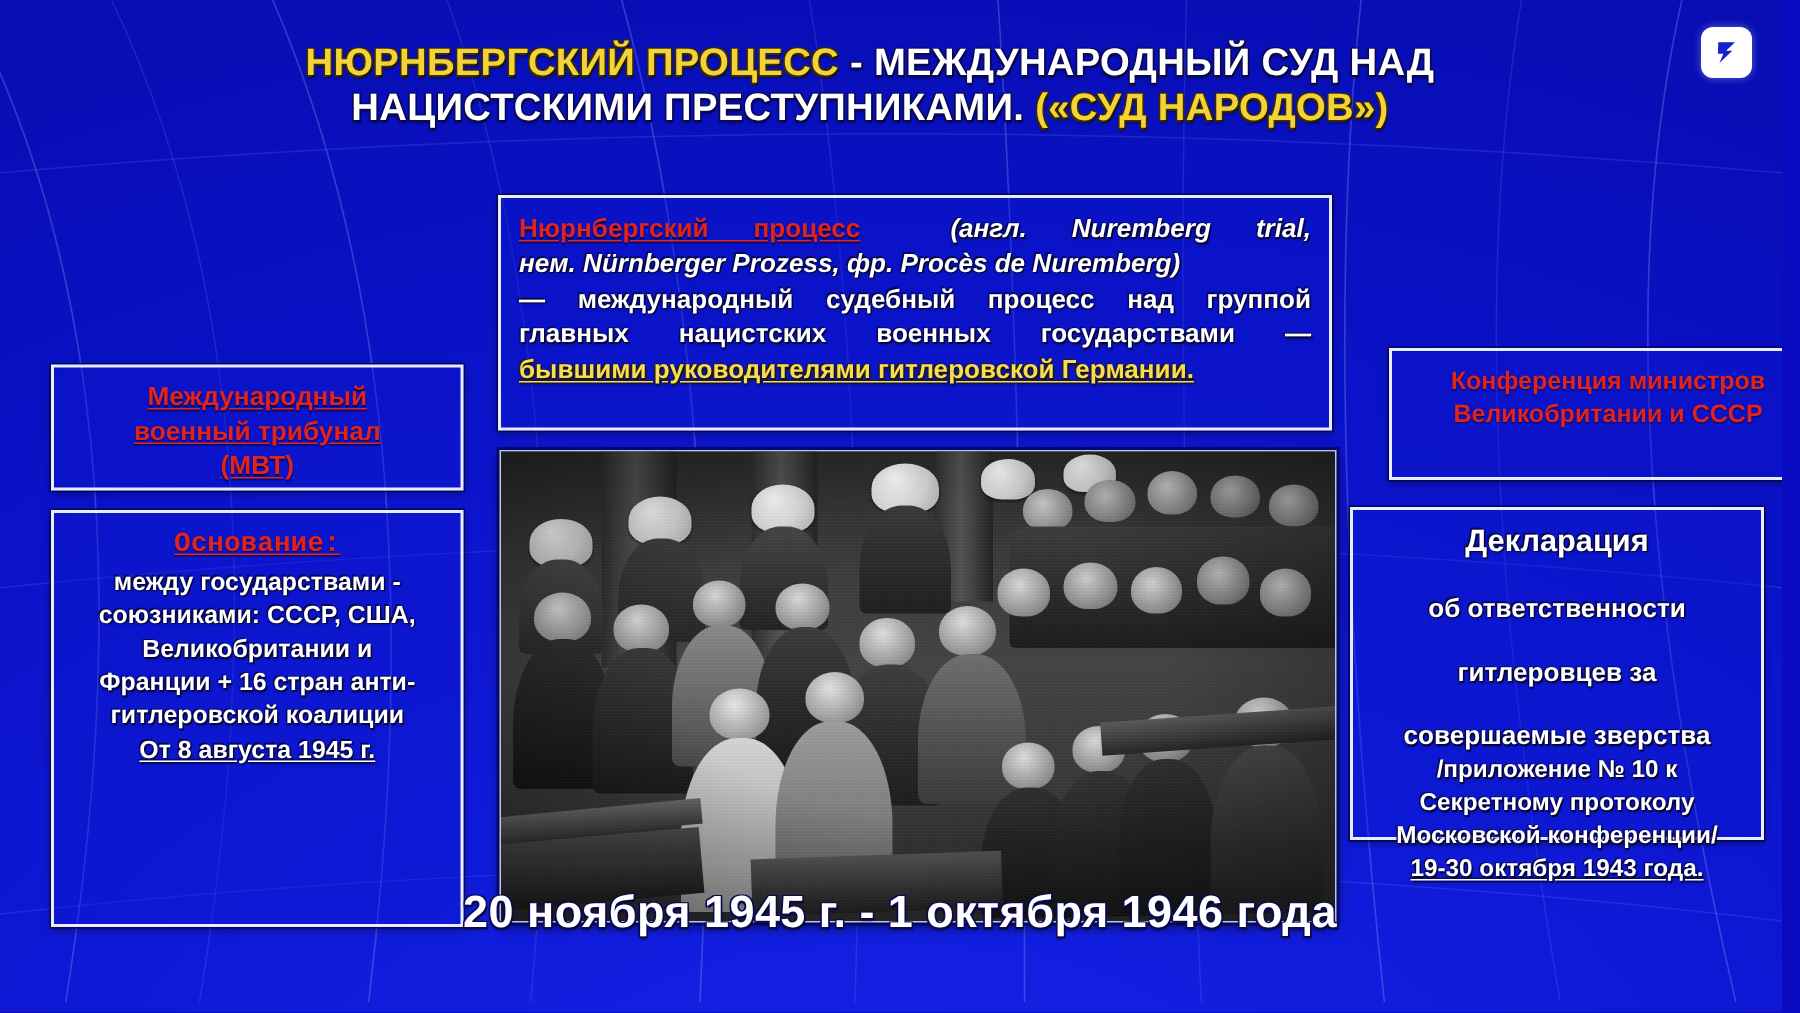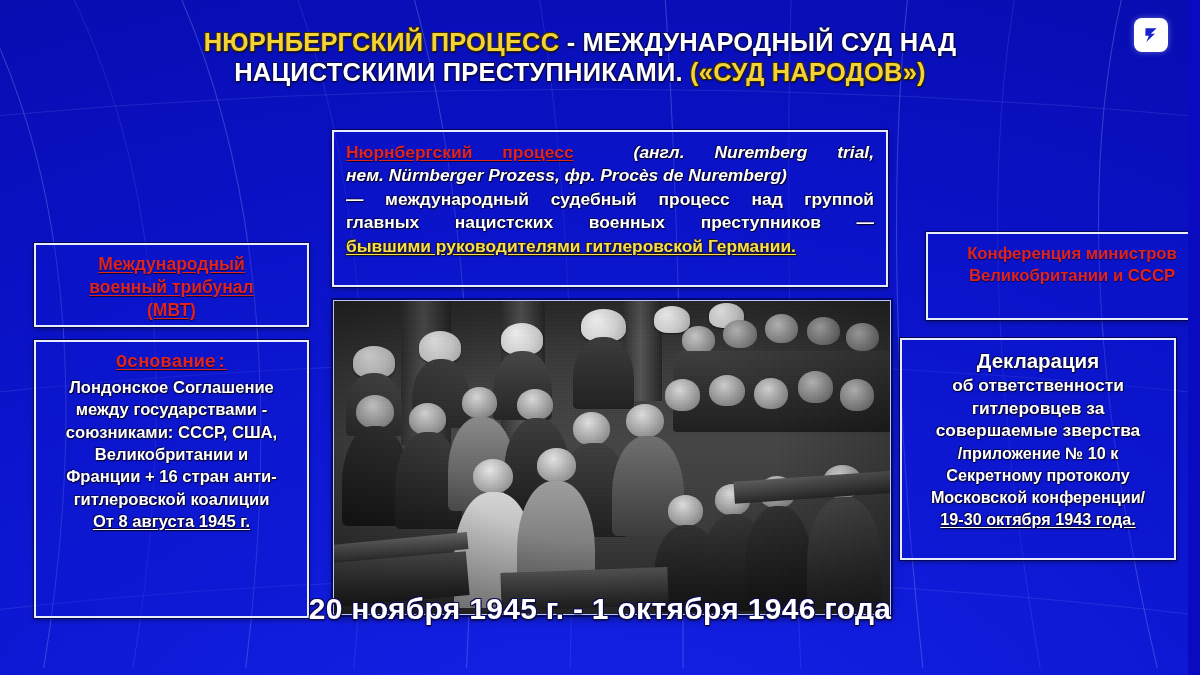--- a/index.html
+++ b/index.html
@@ -94,21 +94,21 @@
   
   #conf-box{
     left:900px;top:232px;width:276px;height:88px;
     padding:9px 8px 0 24px;font-size:16.7px;line-height:1.32;margin-left:26px;
   }
   #decl-box{
     left:900px;top:338px;width:276px;height:222px;
     padding:8px 7px 0 7px;
   }
   #decl-box .t1{font-size:20.5px;line-height:1.28;}
-  #decl-box .t2{font-size:17.4px;line-height:1.30;}
+  #decl-box .t2{font-size:17.4px;line-height:1.30;margin-top:20px;}
   #decl-box .t3{font-size:16.2px;line-height:1.285;margin-top:1px;}
 
   
   #photo-frame{
     position:absolute;left:333px;top:300px;width:556px;height:313px;
     border:1px solid #b9c4ff;
     box-shadow:0 0 0 2px rgba(6,6,80,.75), 0 3px 8px rgba(0,0,0,.5);
     overflow:hidden;background:#121212;
   }
   #photo{position:absolute;inset:0;overflow:hidden;}
@@ -169,34 +169,33 @@
     <svg width="24" height="24" viewBox="0 0 24 24">
       <rect x="1" y="1" width="22" height="22" rx="6" fill="#ffffff"></rect>
       <path d="M6.5 5.2 h11.2 l-6.0 5.6 h4.2 l-8.6 8.2 l2.6 -6.2 h-3.6 z" fill="#1822cc"></path>
     </svg>
   </div>
 
   <div class="box" id="def-box">
     <div class="just"><span class="red u">Нюрнбергский  процесс</span>&nbsp;&nbsp;<i class="w">(англ.  Nuremberg  trial,</i></div>
     <div class="last"><i class="w">нем. Nürnberger Prozess, фр. Procès de Nuremberg)</i></div>
     <div class="just"><span class="w">— международный судебный процесс над группой</span></div>
-    <div class="just"><span class="w">главных   нацистских   военных   преступников   —</span></div>
+    <div class="just"><span class="w">главных   нацистских   военных   государствами   —</span></div>
     <div class="last"><span class="y u">бывшими руководителями гитлеровской Германии.</span></div>
   </div>
 
   <div class="box" id="mvt-box">
     <div class="red u">Международный</div>
     <div class="red u">военный трибунал</div>
     <div class="red u">(МВТ)</div>
   </div>
 
   <div class="box" id="osnov-box">
     <div class="hd red u">Основание:</div>
     <div class="bd">
-      <div class="w just">Лондонское  Соглашение</div>
       <div class="w just">между  государствами -</div>
       <div class="w just">союзниками:  СССР, США,</div>
       <div class="w">Великобритании и</div>
       <div class="w just">Франции + 16 стран анти-</div>
       <div class="w">гитлеровской коалиции</div>
       <div class="w u">От 8  августа 1945 г.</div>
     </div>
   </div>
 
   <div class="box" id="conf-box">

